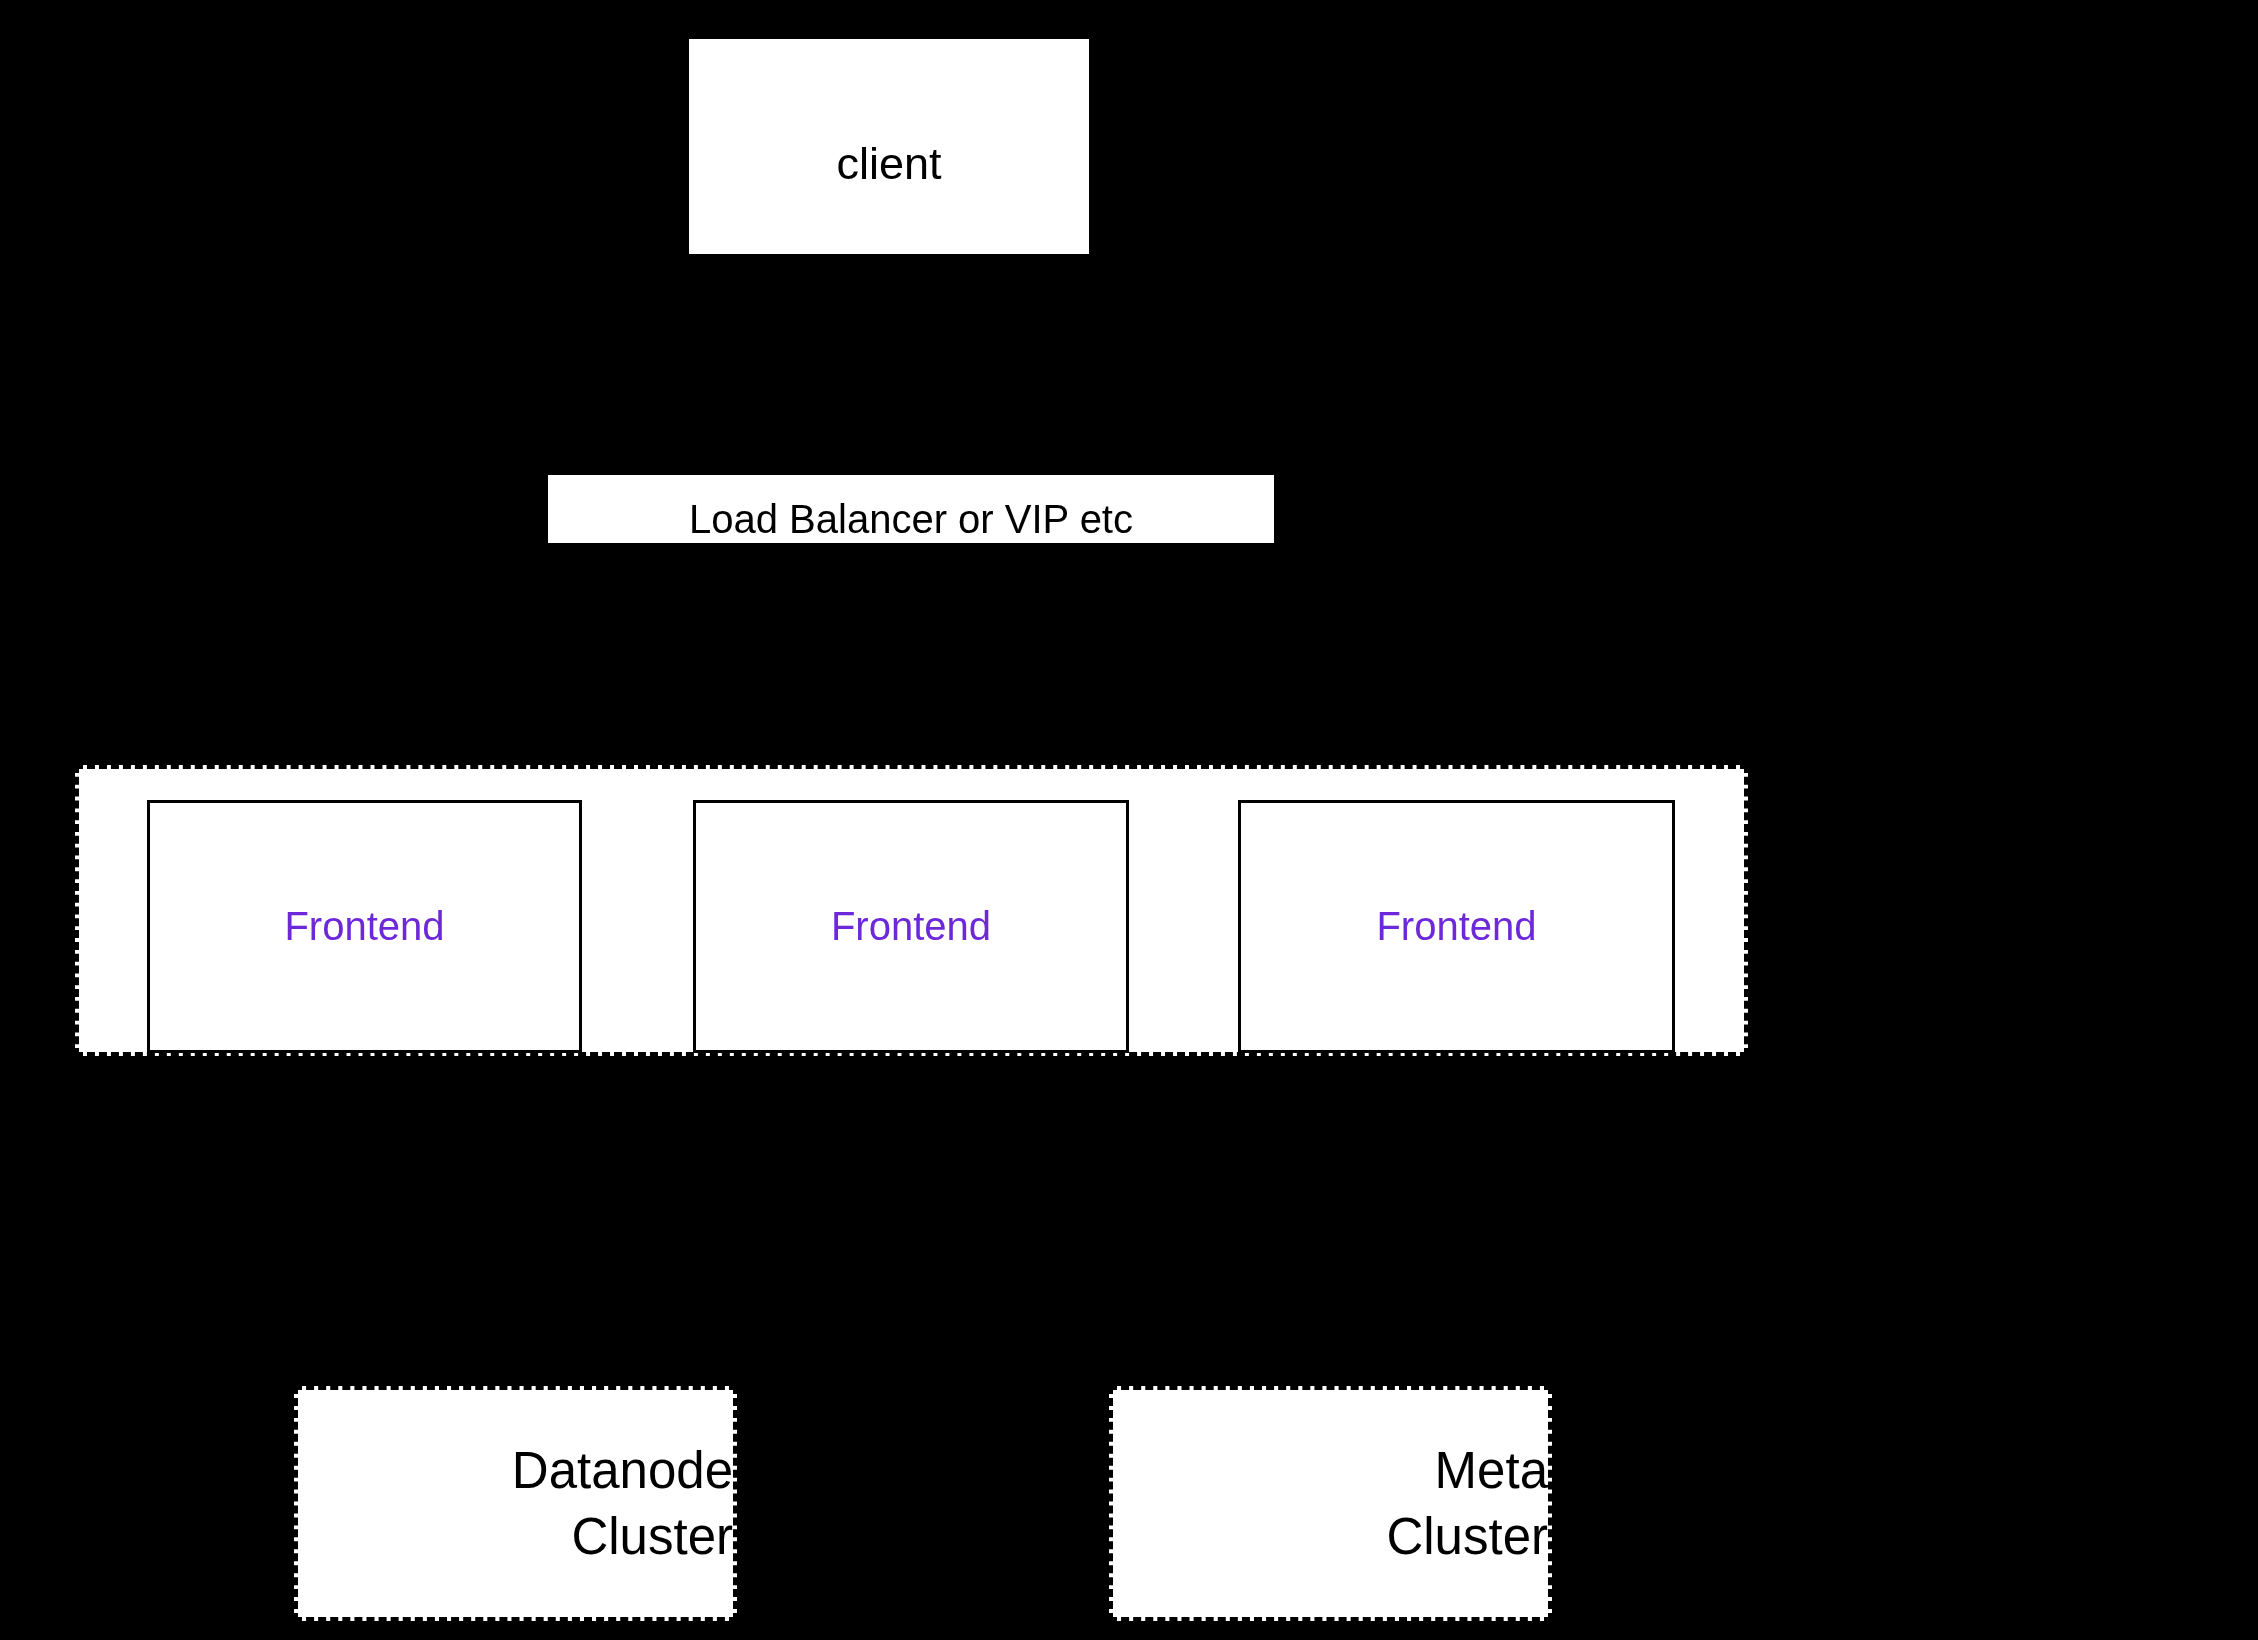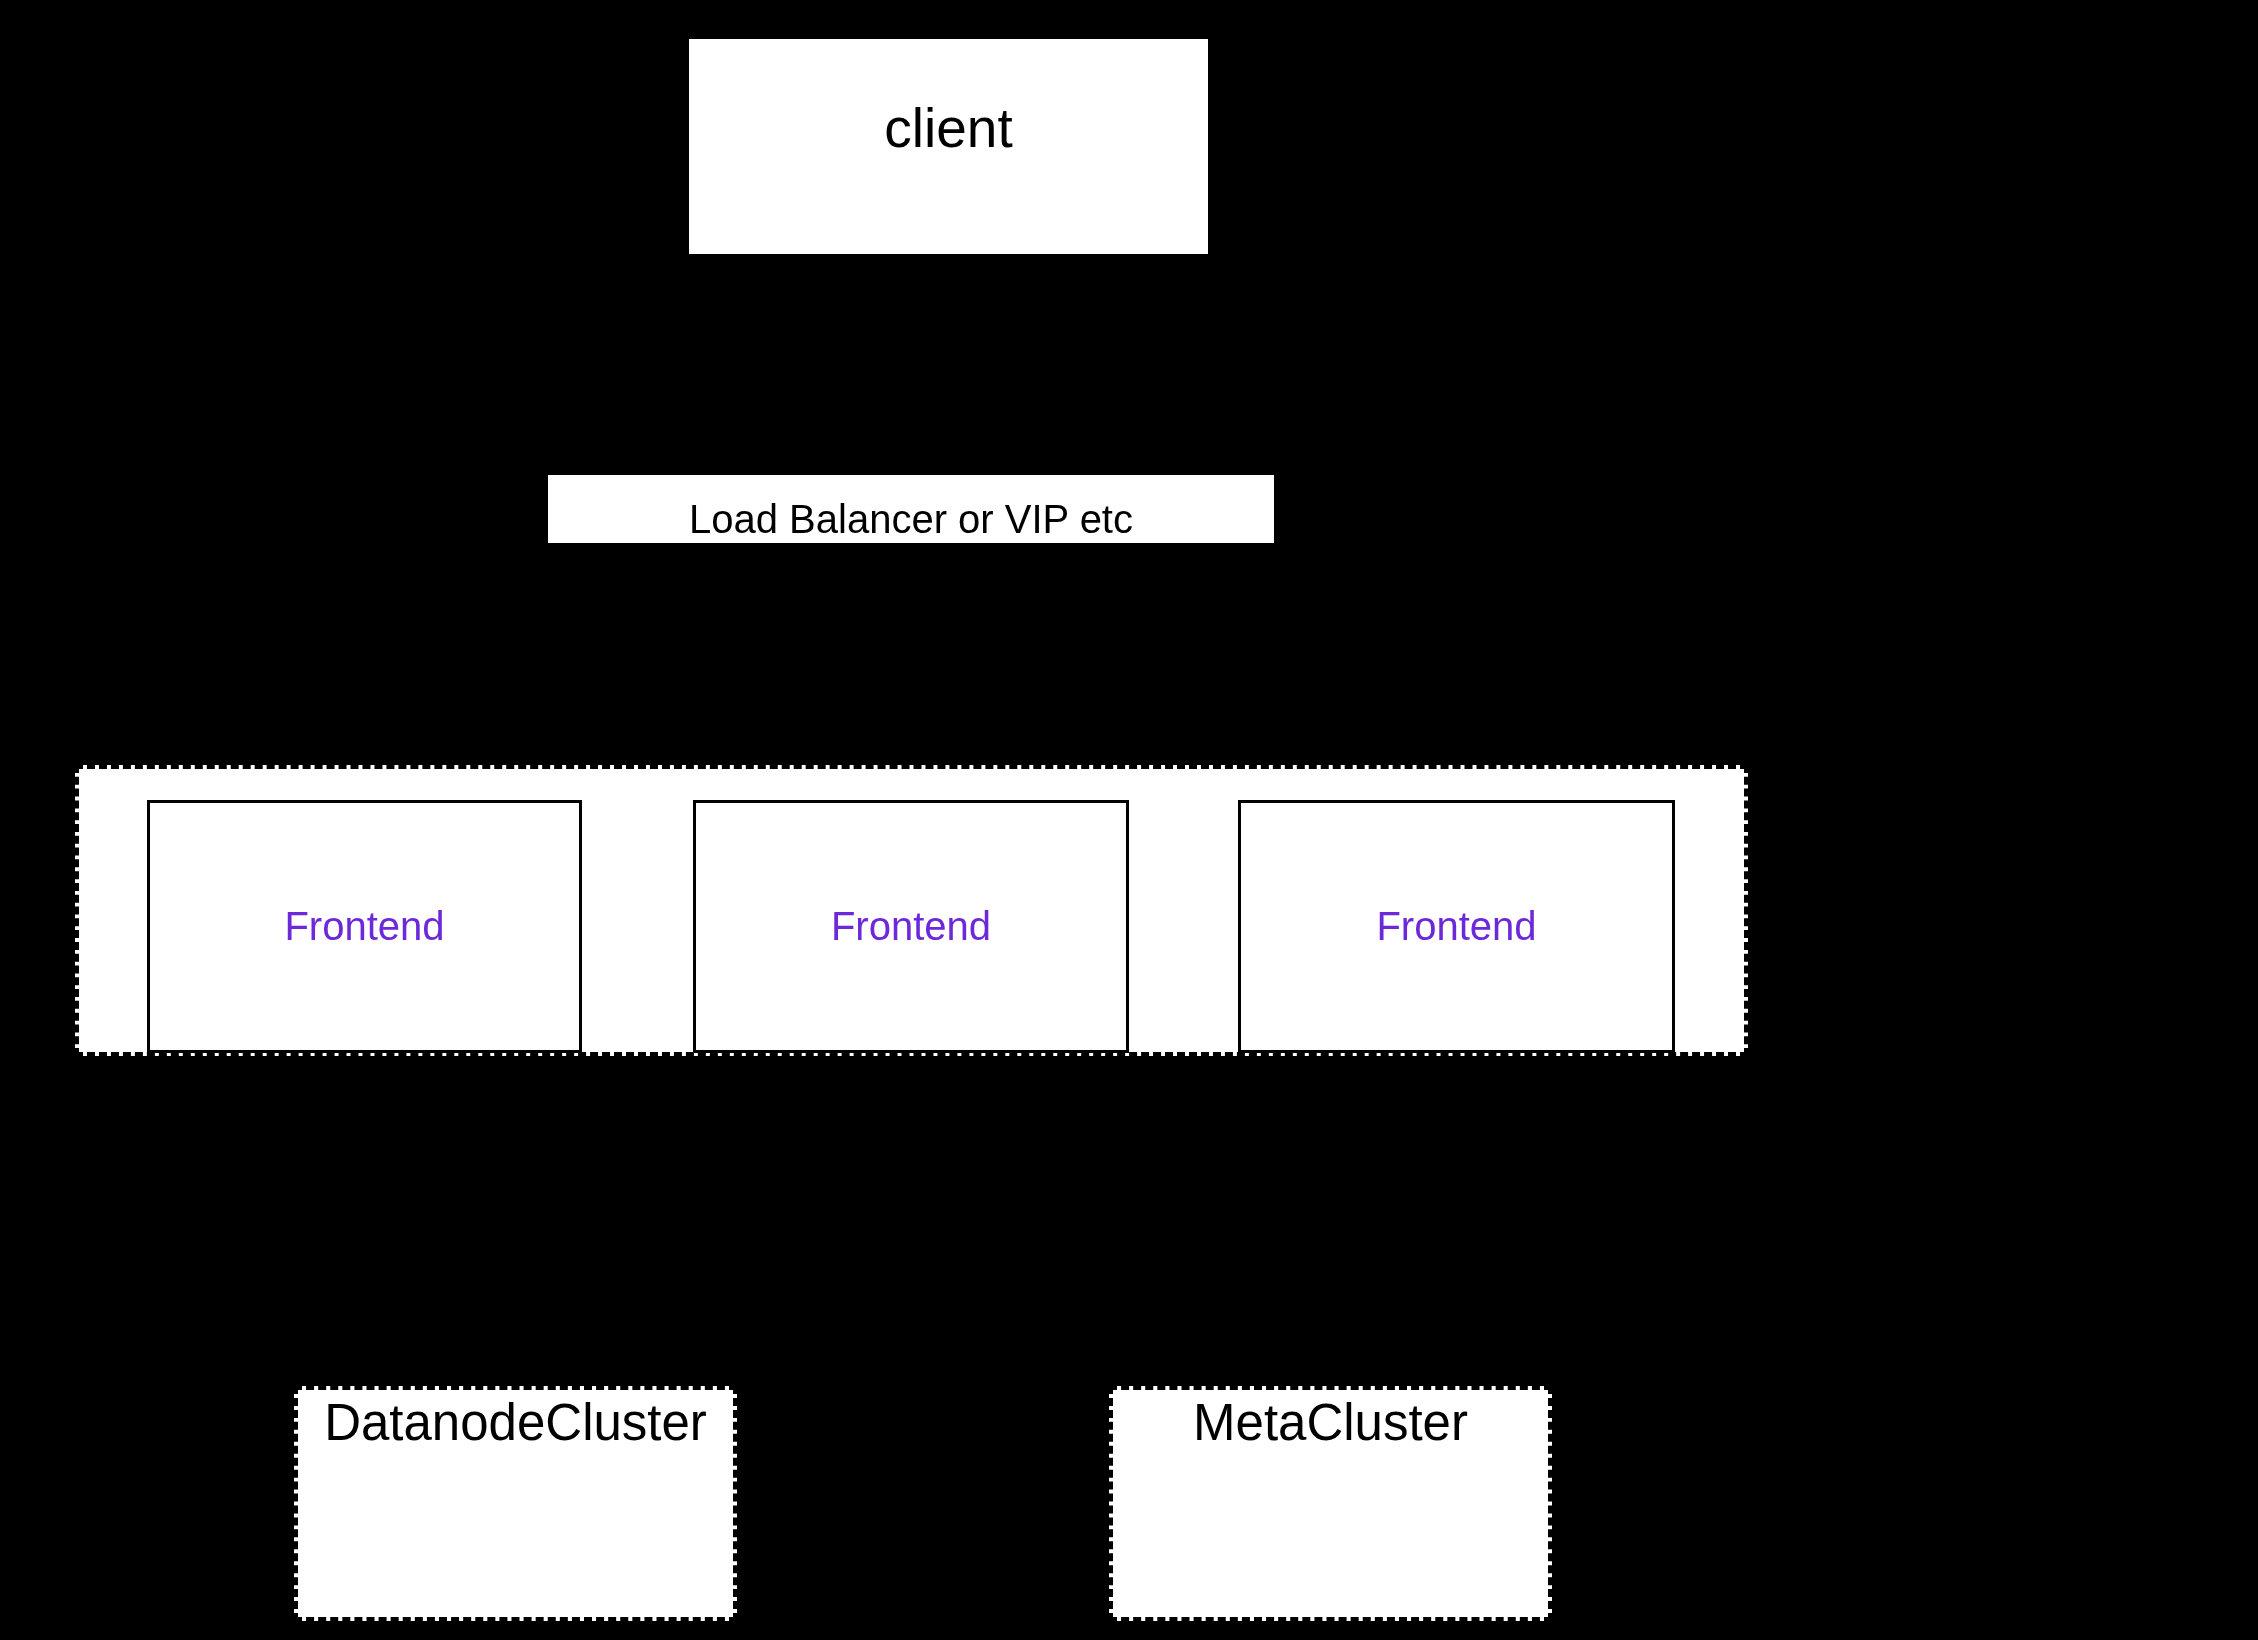--- a/index.html
+++ b/index.html
@@ -26,26 +26,26 @@
     align-items: flex-end;
     justify-content: center;
     text-align: center;
     line-height: 1.18;
   }
 
   
   #client-node {
     left: 689px;
     top: 39px;
-    width: 519px;
+    width: 400px;
     height: 215px;
     border: none;
-    font-size: 55px;
+    font-size: 45px;
     align-items: flex-start;
-    padding-top: 57px;
+    padding-top: 98px;
   }
 
   
   #load-balancer-node {
     left: 548px;
     top: 475px;
     width: 726px;
     height: 68px;
     border: none;
     font-size: 40px;
@@ -81,22 +81,22 @@
   
   .cluster-node {
     position: absolute;
     box-sizing: border-box;
     background: #ffffff;
     border: 4.5px dashed #000000;
     height: 235px;
     width: 443px;
     top: 1386px;
     display: flex;
-    flex-direction: row;
-    align-items: flex-start;
+    flex-direction: column;
+    align-items: flex-end;
     justify-content: center;
     font-size: 51px;
     line-height: 1.28;
     color: #000000;
   }
   #datanode-cluster-node { left: 294px; }
   #meta-cluster-node { left: 1109px; }
 
   .cluster-line { display: block; }
 </style>

